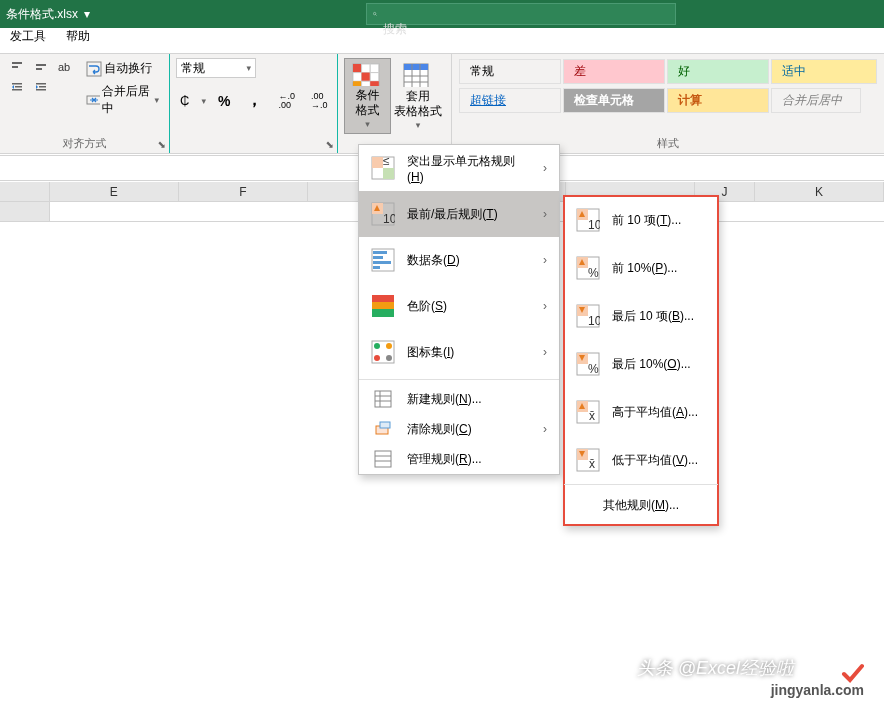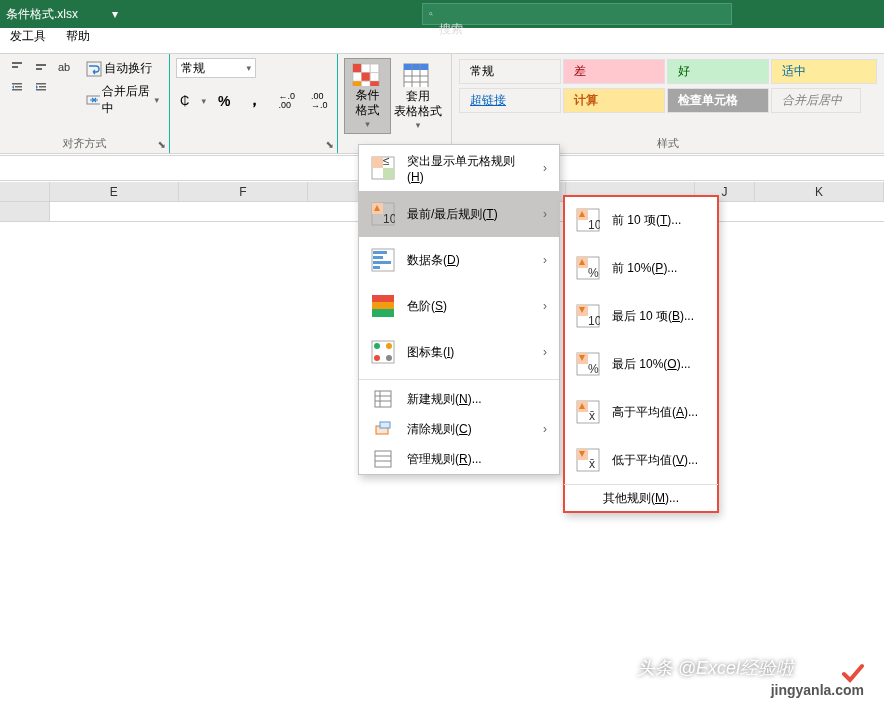--- a/index.html
+++ b/index.html
@@ -1,18 +1,18 @@
 <!DOCTYPE html>
 <html><head>
   <meta charset="utf-8">
   <style>
     * { box-sizing: border-box; margin: 0; padding: 0; font-family: "Microsoft YaHei", sans-serif; font-size: 12px; }
     body { width: 884px; height: 704px; background: #fff; position: relative; overflow: hidden; }
     
-    .titlebar { height: 28px; background: #217346; color: #fff; display: flex; align-items: center; gap: 28px; }
+    .titlebar { height: 28px; background: #217346; color: #fff; display: flex; align-items: center; }
     .titlebar .fname { padding-left: 6px; }
     .titlebar .drop { padding: 0 6px; }
     .search-box { display: flex; align-items: center; margin-left: 270px; background: #2f8557; height: 22px; width: 310px; border: 1px solid #4a9a72; }
     .search-box .icon { padding: 0 6px; color: #fff; }
     .search-box .ph { color: #e0e0e0; margin-top: 30px; }
     
     .tabs { height: 26px; background: #fff; border-bottom: 1px solid #d4d4d4; display: flex; align-items: center; }
     .tab { padding: 0 10px; height: 100%; display: flex; align-items: flex-start; }
     
     .ribbon { height: 100px; background: #f3f2f1; display: flex; border-bottom: 1px solid #d4d4d4; position: relative; }
@@ -50,21 +50,21 @@
     .menu-item.hover { background: #c8c6c4; }
     .menu-item .mi-icon { width: 24px; height: 24px; display: flex; align-items: center; justify-content: center; }
     .menu-item .mi-label { flex: 1; }
     .menu-item .mi-arrow { color: #666; }
     .menu-sep { height: 1px; background: #e0e0e0; margin: 4px 0; }
     .menu-small .menu-item { height: 30px; }
     
     .submenu { position: absolute; top: 195px; left: 563px; width: 156px; background: #fff; border: 1px solid #c6c6c6; box-shadow: 2px 4px 8px rgba(0,0,0,0.2); z-index: 11; outline: 2px solid #e74c3c; outline-offset: -2px; }
     .submenu .menu-item { height: 48px; }
     .submenu .mi-label { font-size: 12px; }
-    .submenu .other { height: 28px; border-top: 1px solid #e0e0e0; justify-content: center; }
+    .submenu .other { height: 41px; border-top: 1px solid #e0e0e0; justify-content: center; }
     
     .watermark { position: absolute; bottom: 24px; right: 90px; color: #fff; font-size: 18px; font-weight: 500; text-shadow: 0 0 4px rgba(0,0,0,0.6); font-style: italic; }
     .watermark2 { position: absolute; bottom: 6px; right: 20px; font-size: 14px; font-weight: bold; color: #555; }
     .wm-logo { position: absolute; bottom: 20px; right: 20px; width: 24px; height: 24px; }
     
     u { text-decoration: underline; }
   </style>
 </head>
 <body>
 
@@ -209,22 +209,22 @@
   <div class="group" style="flex:1;border-right:none">
     <div class="group-content" style="flex-direction:column;gap:2px">
       <div class="style-row">
         <span class="style-box" style="width:102px">常规</span>
         <span class="style-box" style="width:102px;background:#ffc7ce;color:#9c0006">差</span>
         <span class="style-box" style="width:102px;background:#c6efce;color:#006100">好</span>
         <span class="style-box" style="width:106px;background:#ffeb9c;color:#0369a1">适中</span>
       </div>
       <div class="style-row">
         <span class="style-box" style="width:102px;color:#0563c1;text-decoration:underline">超链接</span>
+        <span class="style-box" style="width:102px;background:#a5a5a5;color:#fff;font-weight:bold">检查单元格</span>
         <span class="style-box" style="width:102px;background:#ffe699;color:#c65911;font-weight:bold">计算</span>
-        <span class="style-box" style="width:102px;background:#a5a5a5;color:#fff;font-weight:bold">检查单元格</span>
         <span class="style-box" style="width:90px;color:#7f7f7f;font-style:italic">合并后居中</span>
       </div>
     </div>
     <div class="group-label">样式</div>
   </div>
 </div>
 
 <div class="fmla-bar"></div>
 
 <div class="colhdr-row">

